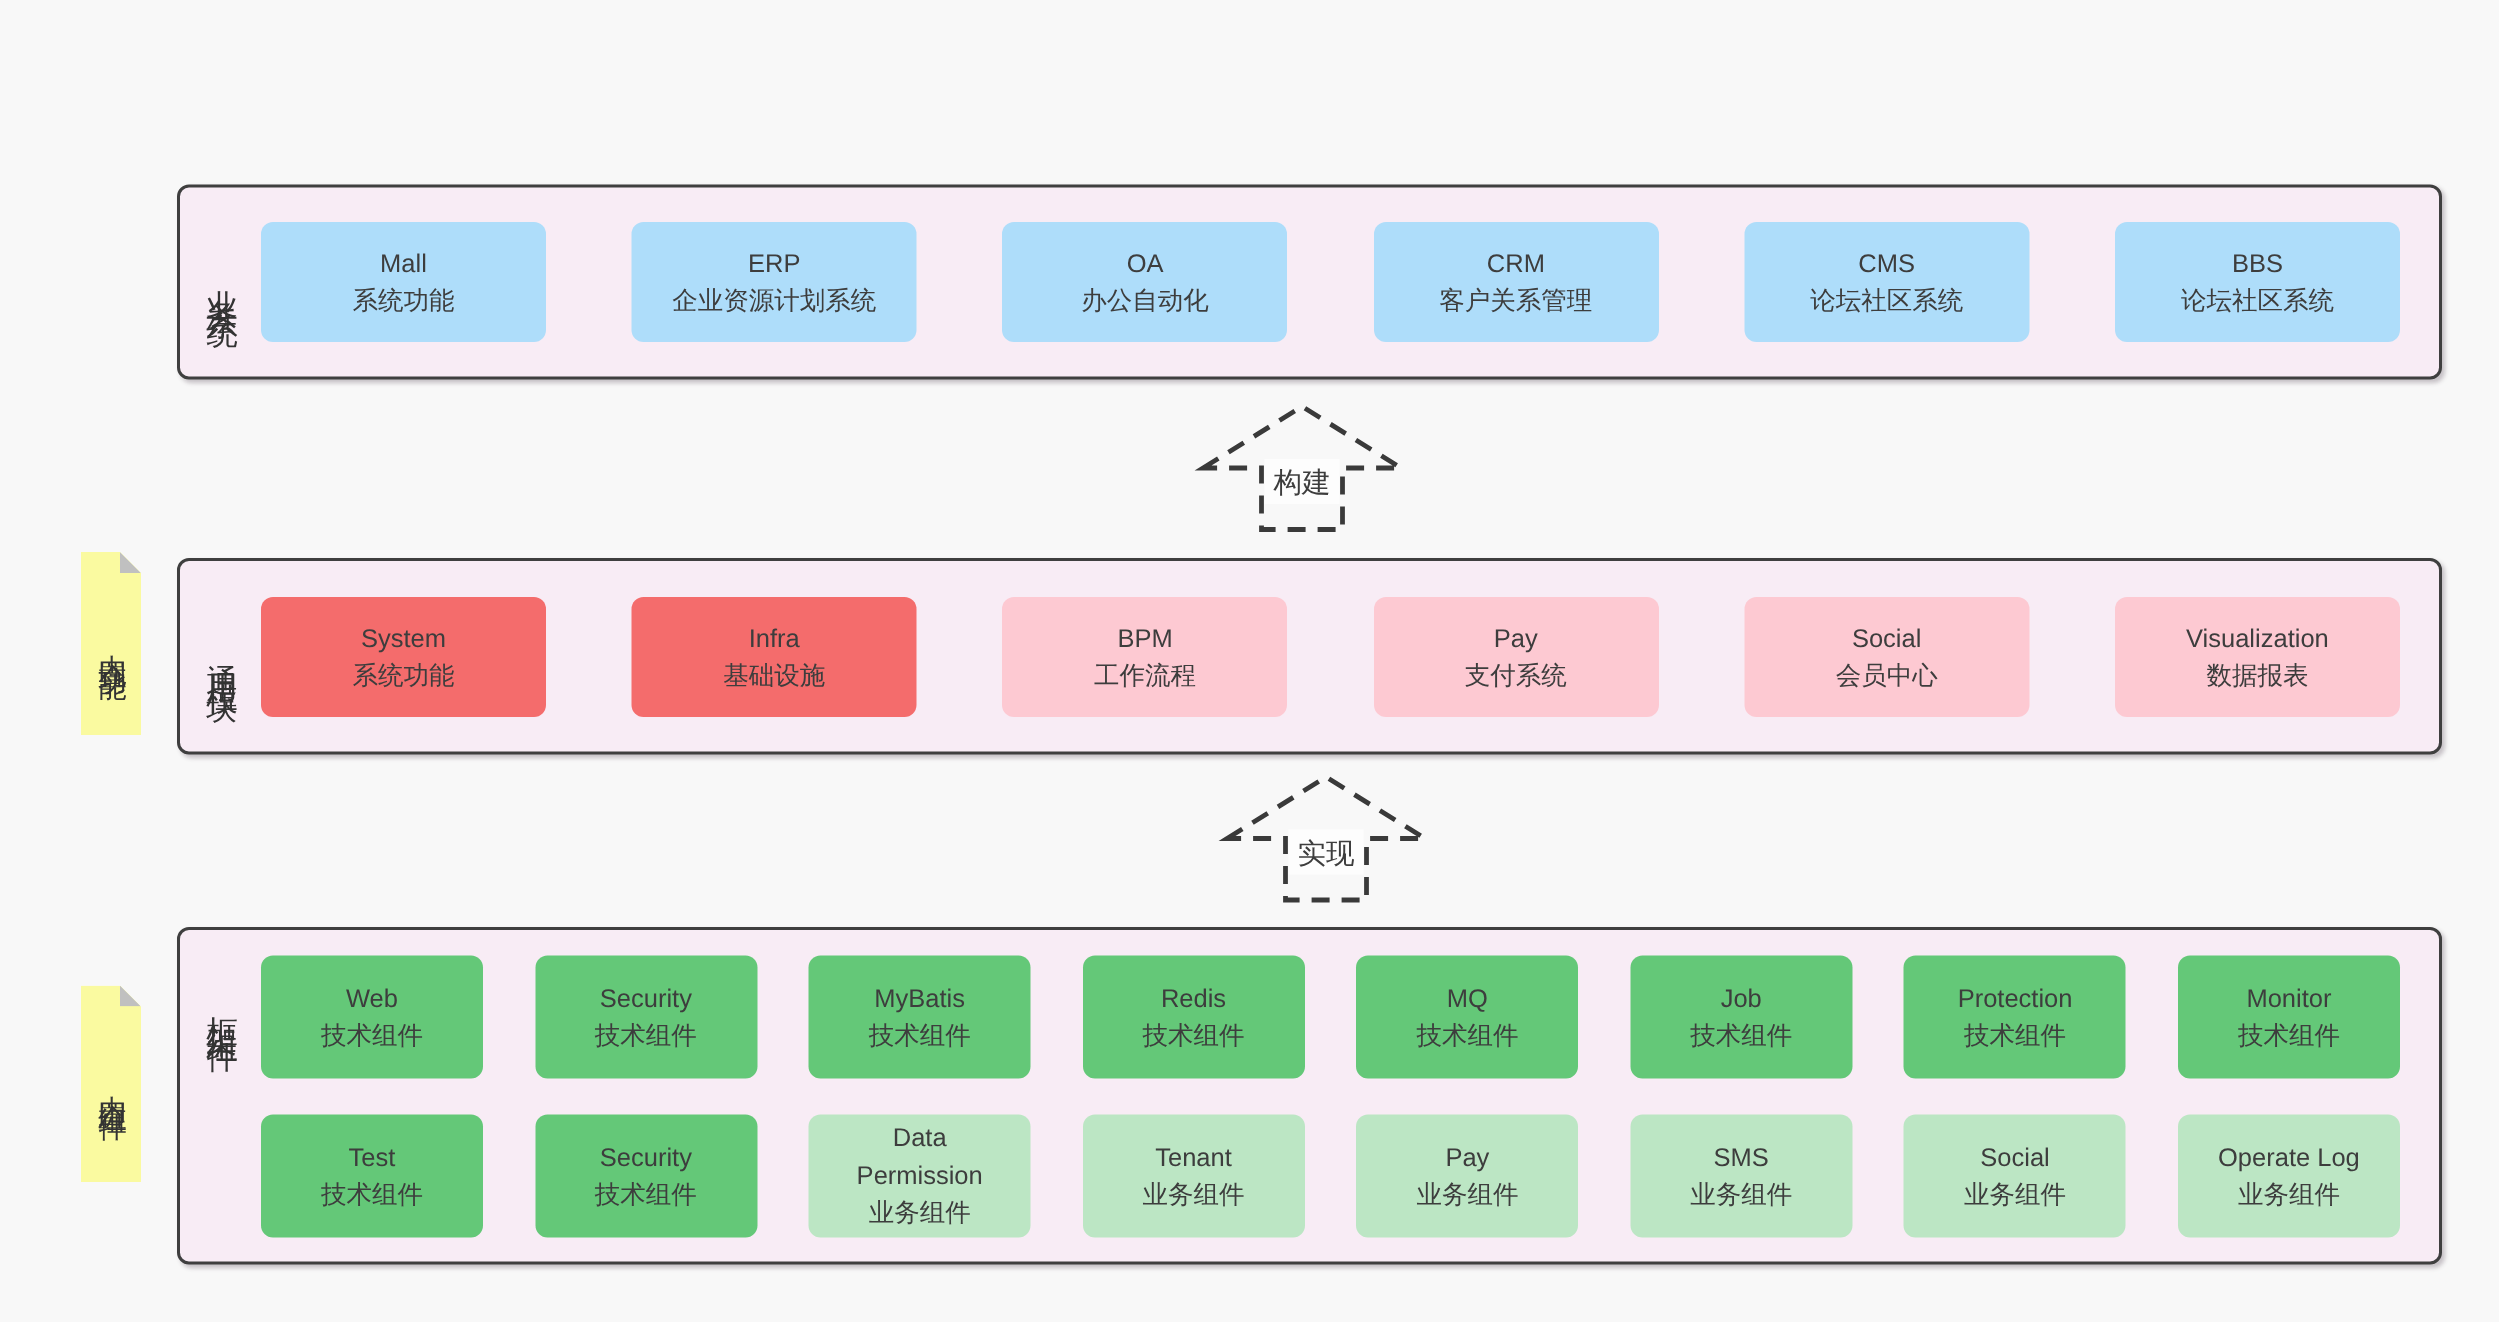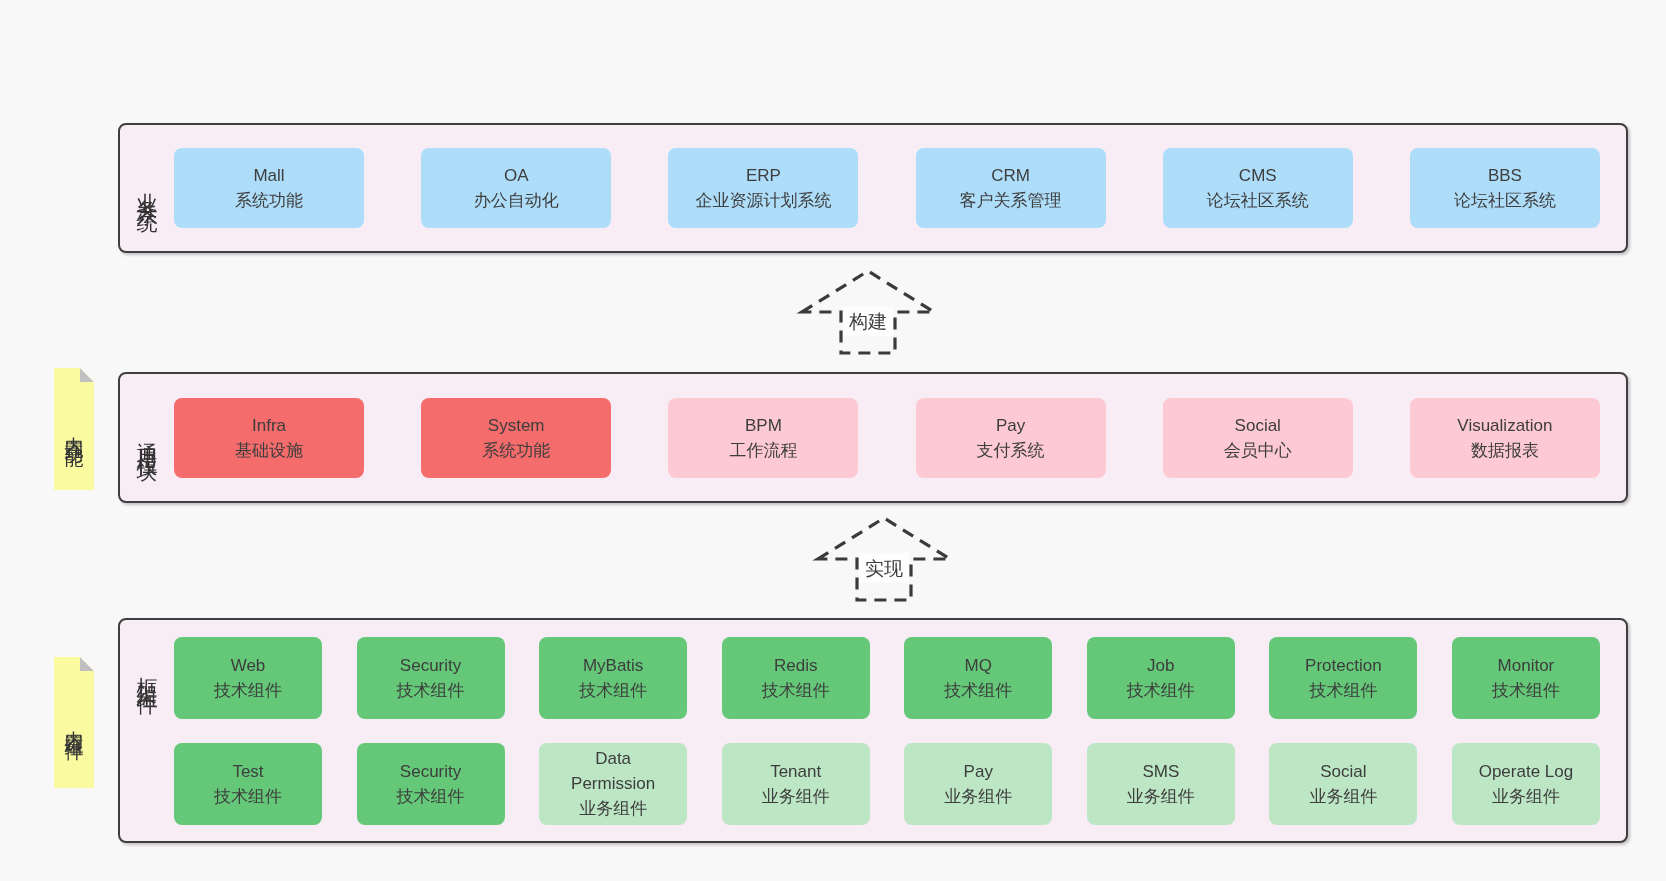--- a/index.html
+++ b/index.html
@@ -103,26 +103,26 @@
 
   <section class="layer layer1">
     <div class="layer-label">业务系统</div>
     <div class="rows">
         <div class="box-row">
           <div class="box t-blue">
             <div class="box-line">Mall</div>
             <div class="box-line">系统功能</div>
           </div>
           <div class="box t-blue">
+            <div class="box-line">ERP</div>
+            <div class="box-line">企业资源计划系统</div>
+          </div>
+          <div class="box t-blue">
             <div class="box-line">OA</div>
             <div class="box-line">办公自动化</div>
-          </div>
-          <div class="box t-blue">
-            <div class="box-line">ERP</div>
-            <div class="box-line">企业资源计划系统</div>
           </div>
           <div class="box t-blue">
             <div class="box-line">CRM</div>
             <div class="box-line">客户关系管理</div>
           </div>
           <div class="box t-blue">
             <div class="box-line">CMS</div>
             <div class="box-line">论坛社区系统</div>
           </div>
           <div class="box t-blue">
@@ -131,26 +131,26 @@
           </div>
         </div>
       </div>
   </section>
 
   <section class="layer layer2">
     <div class="layer-label">通用模块</div>
     <div class="rows">
         <div class="box-row">
           <div class="box t-red">
+            <div class="box-line">System</div>
+            <div class="box-line">系统功能</div>
+          </div>
+          <div class="box t-red">
             <div class="box-line">Infra</div>
             <div class="box-line">基础设施</div>
-          </div>
-          <div class="box t-red">
-            <div class="box-line">System</div>
-            <div class="box-line">系统功能</div>
           </div>
           <div class="box t-pink">
             <div class="box-line">BPM</div>
             <div class="box-line">工作流程</div>
           </div>
           <div class="box t-pink">
             <div class="box-line">Pay</div>
             <div class="box-line">支付系统</div>
           </div>
           <div class="box t-pink">

